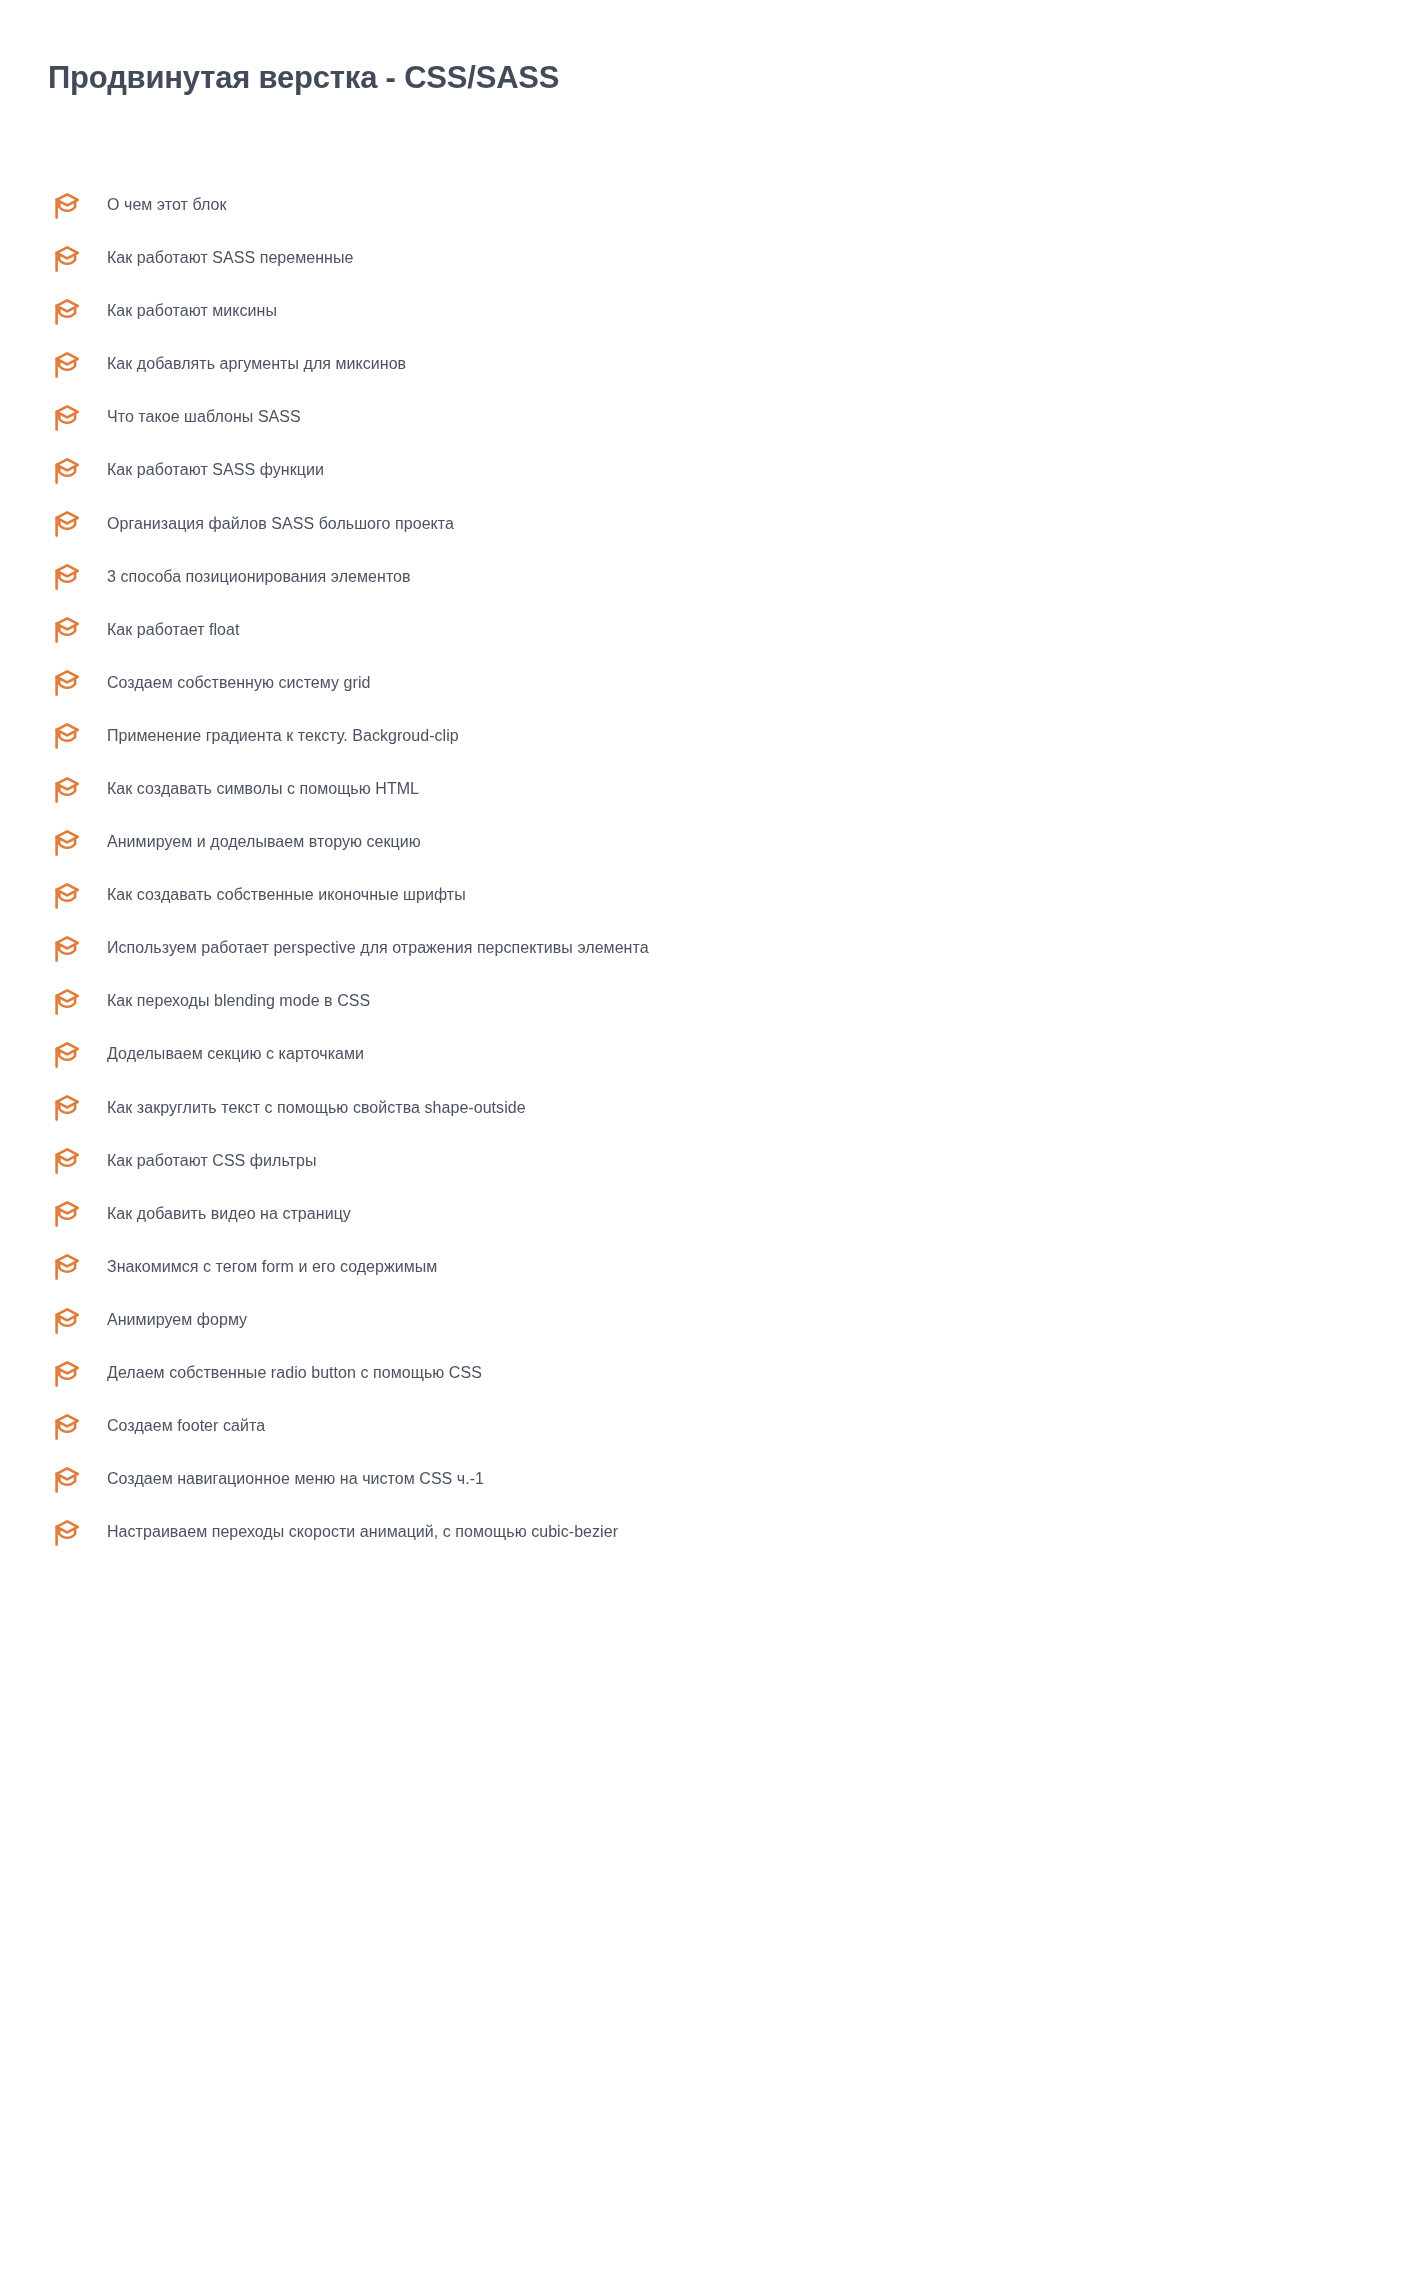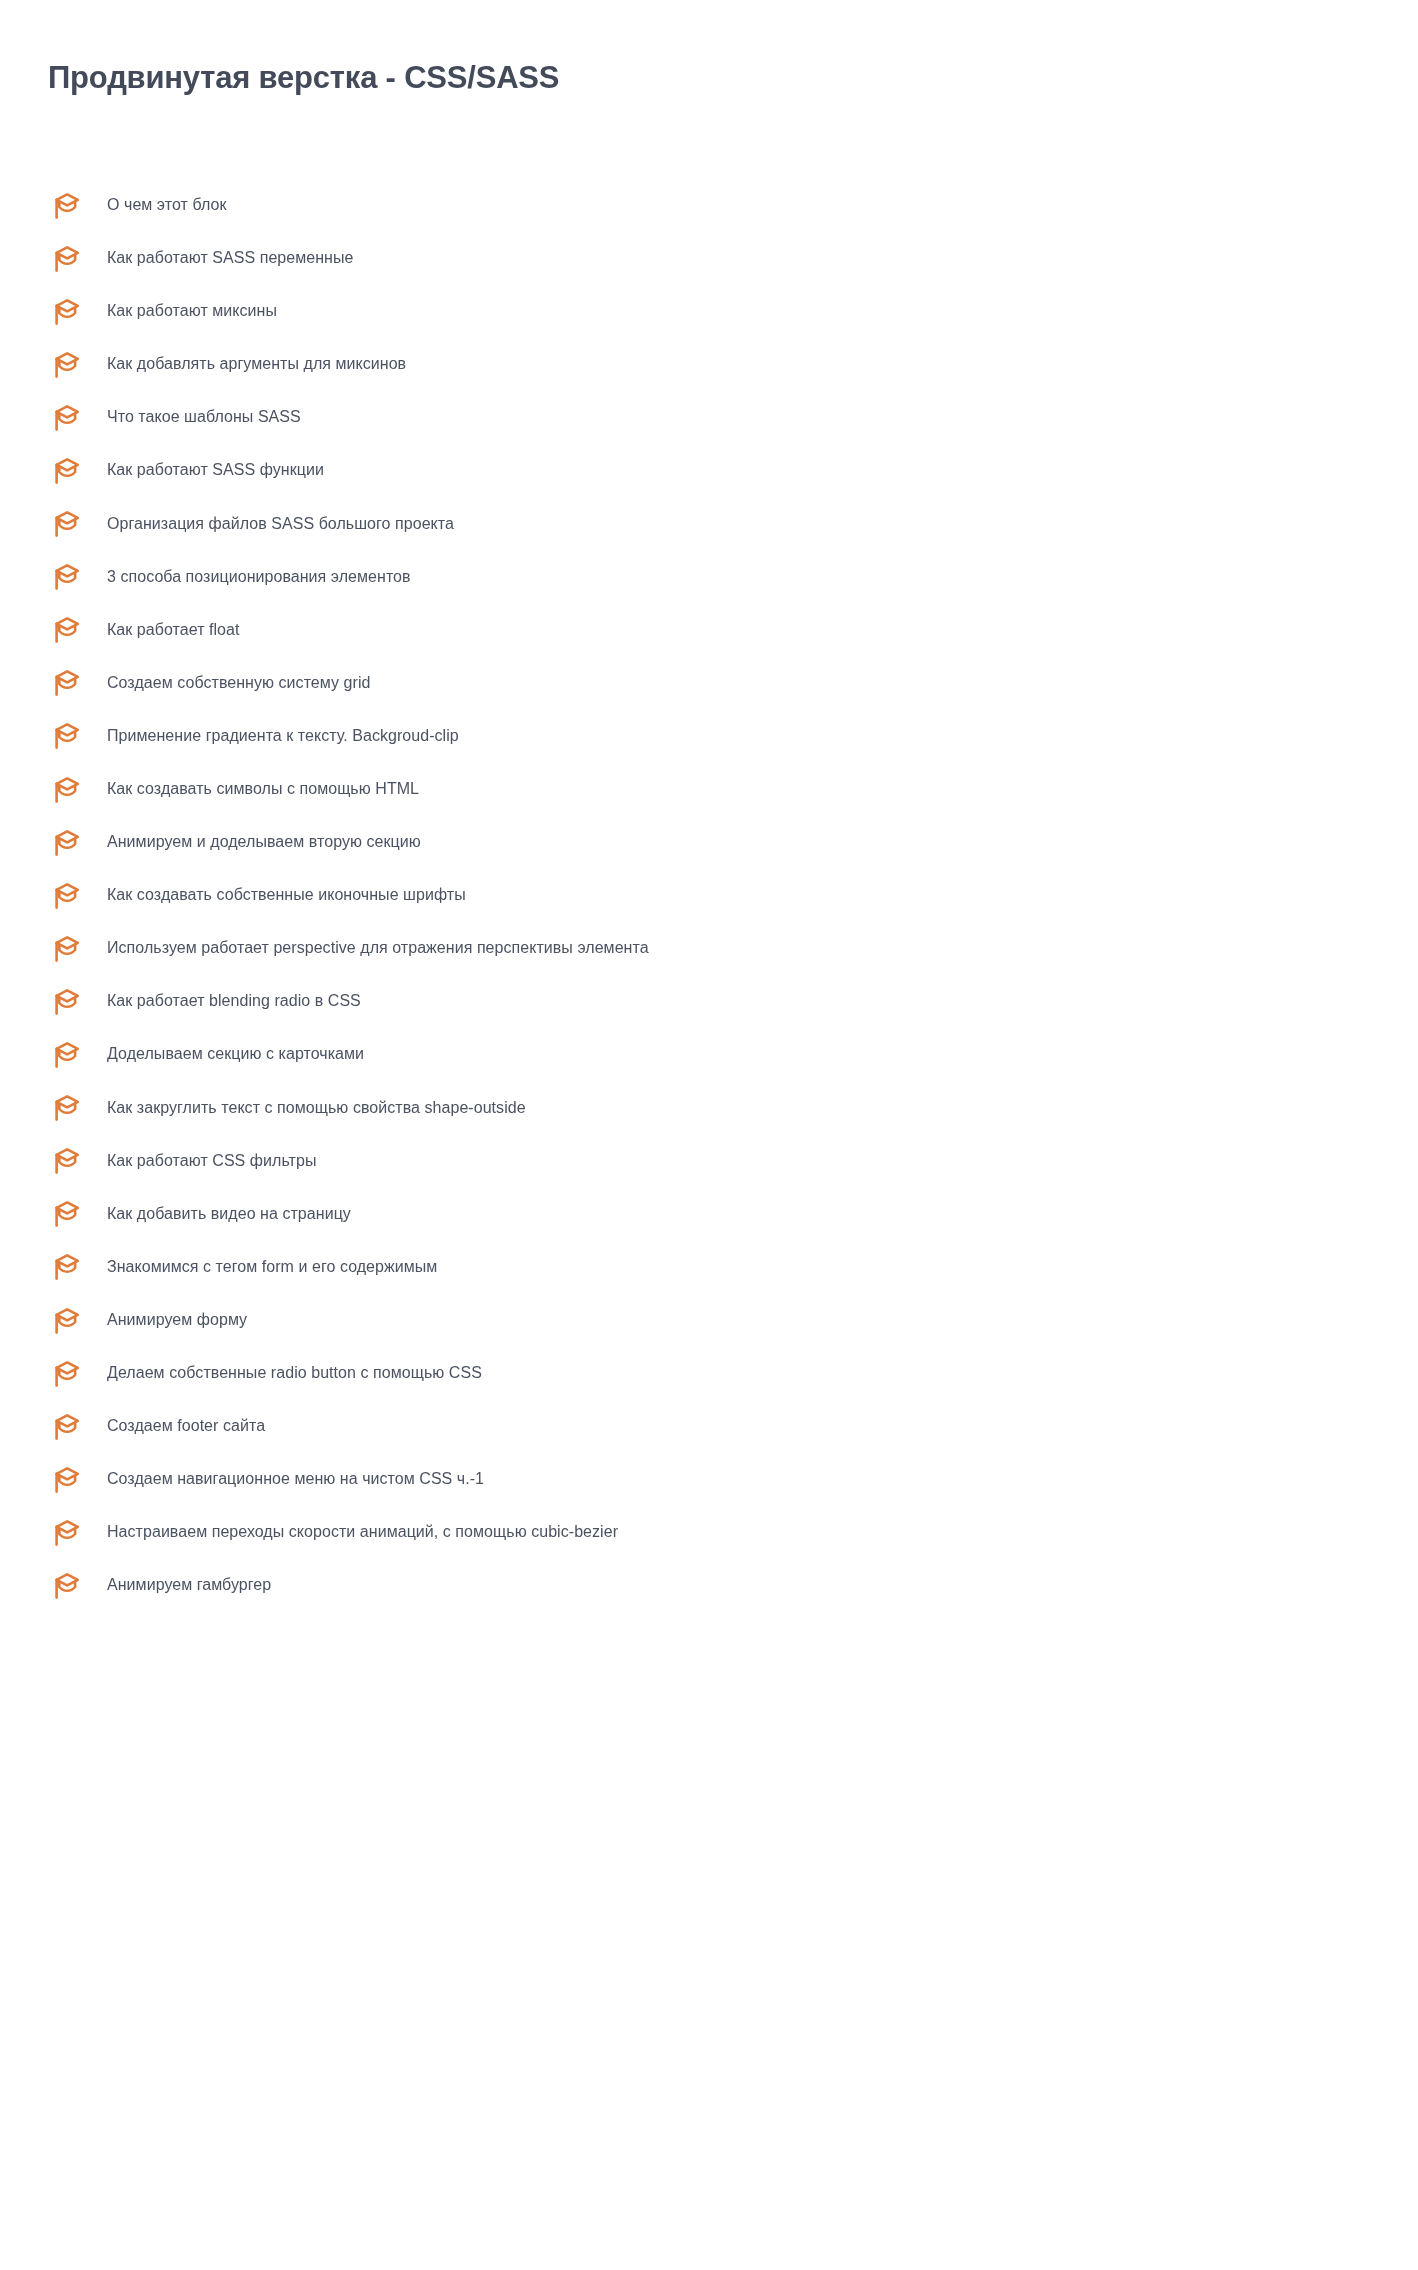--- a/index.html
+++ b/index.html
@@ -270,21 +270,21 @@
       <li class="lesson-item">
     <span class="lesson-icon">
       <svg viewBox="0 0 34 30" xmlns="http://www.w3.org/2000/svg" aria-hidden="true">
         <g fill="none" stroke="#e07b39" stroke-width="2.6" stroke-linejoin="round" stroke-linecap="round">
           <path d="M8.6 8.9 L19.2 3.4 L29.8 8.9 L19.2 14.4 Z"></path>
           <path d="M11.3 11.6 L11.3 16.0 C11.3 16.0 14.6 19.8 19.2 19.8 C23.8 19.8 27.1 16.0 27.1 16.0 L27.1 11.6"></path>
           <path d="M8.6 8.9 L8.6 26.6"></path>
         </g>
       </svg>
     </span>
-    <span class="lesson-label">Как работает blending radio в CSS</span>
+    <span class="lesson-label">Как переходы blending mode в CSS</span>
   </li>
       <li class="lesson-item">
     <span class="lesson-icon">
       <svg viewBox="0 0 34 30" xmlns="http://www.w3.org/2000/svg" aria-hidden="true">
         <g fill="none" stroke="#e07b39" stroke-width="2.6" stroke-linejoin="round" stroke-linecap="round">
           <path d="M8.6 8.9 L19.2 3.4 L29.8 8.9 L19.2 14.4 Z"></path>
           <path d="M11.3 11.6 L11.3 16.0 C11.3 16.0 14.6 19.8 19.2 19.8 C23.8 19.8 27.1 16.0 27.1 16.0 L27.1 11.6"></path>
           <path d="M8.6 8.9 L8.6 26.6"></path>
         </g>
       </svg>
@@ -392,27 +392,15 @@
       <svg viewBox="0 0 34 30" xmlns="http://www.w3.org/2000/svg" aria-hidden="true">
         <g fill="none" stroke="#e07b39" stroke-width="2.6" stroke-linejoin="round" stroke-linecap="round">
           <path d="M8.6 8.9 L19.2 3.4 L29.8 8.9 L19.2 14.4 Z"></path>
           <path d="M11.3 11.6 L11.3 16.0 C11.3 16.0 14.6 19.8 19.2 19.8 C23.8 19.8 27.1 16.0 27.1 16.0 L27.1 11.6"></path>
           <path d="M8.6 8.9 L8.6 26.6"></path>
         </g>
       </svg>
     </span>
     <span class="lesson-label">Настраиваем переходы скорости анимаций, с помощью cubic-bezier</span>
   </li>
-      <li class="lesson-item">
-    <span class="lesson-icon">
-      <svg viewBox="0 0 34 30" xmlns="http://www.w3.org/2000/svg" aria-hidden="true">
-        <g fill="none" stroke="#e07b39" stroke-width="2.6" stroke-linejoin="round" stroke-linecap="round">
-          <path d="M8.6 8.9 L19.2 3.4 L29.8 8.9 L19.2 14.4 Z"></path>
-          <path d="M11.3 11.6 L11.3 16.0 C11.3 16.0 14.6 19.8 19.2 19.8 C23.8 19.8 27.1 16.0 27.1 16.0 L27.1 11.6"></path>
-          <path d="M8.6 8.9 L8.6 26.6"></path>
-        </g>
-      </svg>
-    </span>
-    <span class="lesson-label">Анимируем гамбургер</span>
-  </li>
     </ul>
 
 </div>
 
 </body></html>

